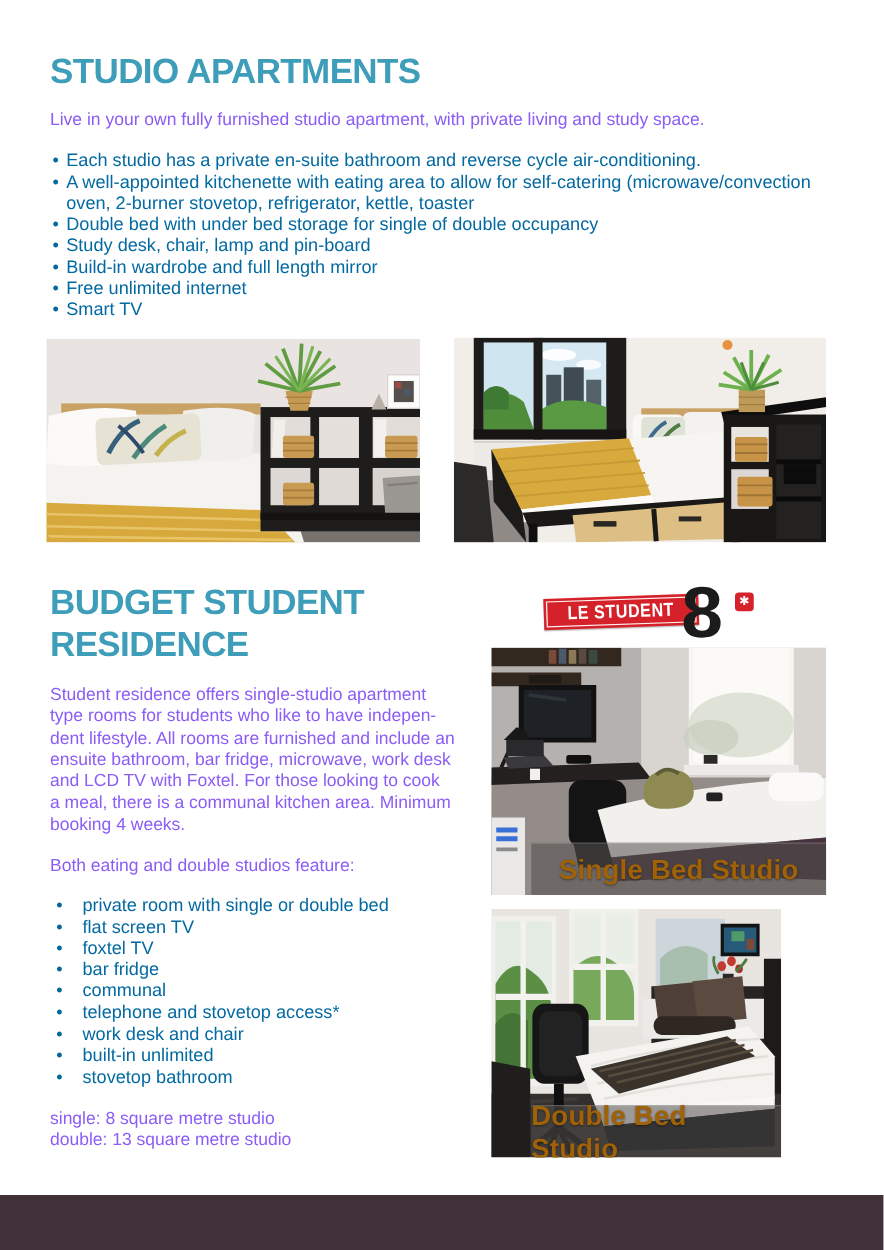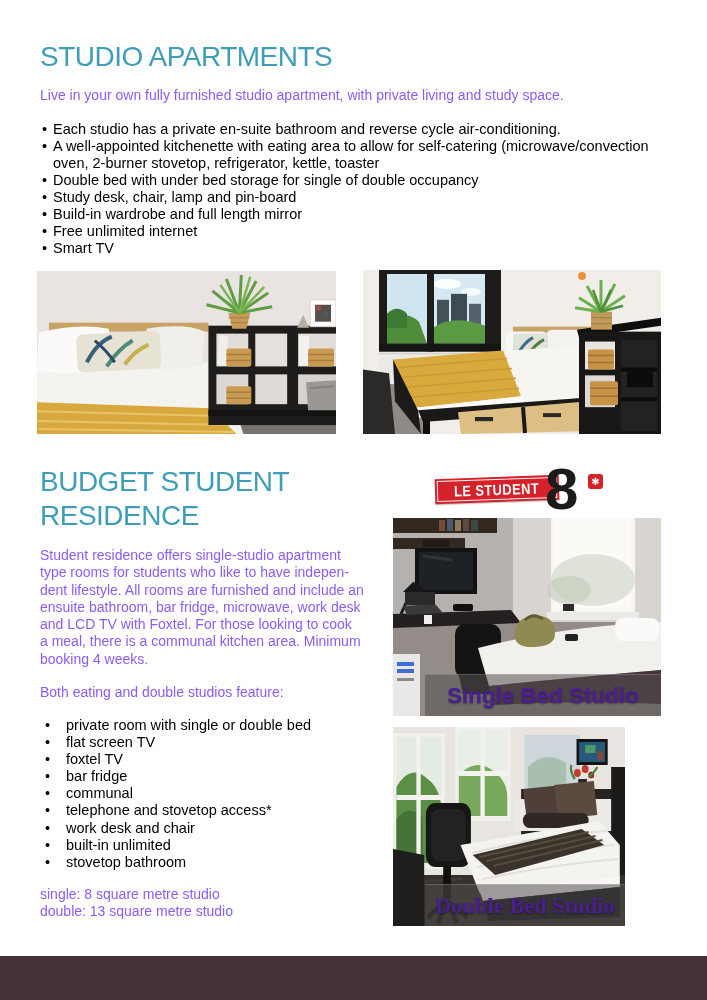--- a/index.html
+++ b/index.html
@@ -1,33 +1,33 @@
 <!DOCTYPE html>
 <html><head>
 <meta charset="utf-8">
 <style>
   html,body{margin:0;padding:0;background:#ffffff;}
   #page{position:relative;width:707px;height:1000px;background:#ffffff;overflow:hidden;
         font-family:"Liberation Sans",sans-serif;color:#5b5b5d;}
   .abs{position:absolute;}
-  .h1{font-size:28px;font-weight:400;color:#3e9db8;letter-spacing:-0.5px;line-height:34px;white-space:pre-line;}
+  .h1{font-size:28px;font-weight:700;color:#3e9db8;letter-spacing:-0.5px;line-height:34px;white-space:pre-line;}
   .body-text{font-size:14px;line-height:17.3px;color:#8b5cf6;}
   .preline{white-space:pre-line;}
   ul.blist{list-style:none;margin:0;padding:0;}
-  ul.blist li{position:relative;white-space:pre-line;font-size:14.5px;line-height:17px;color:#000000;}
+  ul.blist li{position:relative;white-space:pre-line;font-size:14.5px;line-height:17px;color:#0369a1;}
   ul.b1 li{padding-left:11px;}
   ul.b1 li::before{content:"\2022";position:absolute;left:0;top:0;}
   ul.b2 li{padding-left:24px;line-height:17.1px;}
   ul.b2 li::before{content:"\2022";position:absolute;left:3px;top:0;}
   .photo{position:absolute;overflow:hidden;}
   .photo svg{display:block;width:100%;height:100%;}
   .caption{position:absolute;left:0;right:0;bottom:0;height:41px;
            background:rgba(82,79,77,0.55);border-top:1px solid rgba(255,255,255,0.18);
            display:flex;align-items:center;justify-content:center;
-           color:#4c1d95;font-size:22px;font-weight:700;letter-spacing:0.2px;
+           color:#a16207;font-size:22px;font-weight:700;letter-spacing:0.2px;
            text-shadow:0 1px 2px rgba(0,0,0,0.45);margin-left:32px;}
   
   .logo{position:absolute;left:435px;top:466px;width:175px;height:52px;}
   .logo .banner{position:absolute;left:0;top:11px;width:124px;height:25px;background:#d5222a;
                 transform:rotate(-2deg);box-shadow:0 1px 1px rgba(0,0,0,0.25);}
   .logo .banner-inner{position:absolute;left:2px;top:2px;right:2px;bottom:2px;
                 border:1px solid rgba(255,255,255,0.95);display:flex;align-items:center;justify-content:center;}
   .logo .banner-text{color:#ffffff;font-weight:700;font-size:15px;letter-spacing:0.5px;
                 transform:scaleX(0.86);white-space:nowrap;}
   .logo .eight{position:absolute;left:110px;top:-6px;font-size:60px;font-weight:700;color:#1b1b1b;
@@ -315,21 +315,21 @@
       <g>
         <rect x="0" y="136" width="27" height="62" fill="#e9e8e6"></rect>
         <rect x="4" y="144" width="17" height="4" fill="#3a6fd8"></rect>
         <rect x="4" y="151" width="17" height="4" fill="#3a6fd8"></rect>
         <rect x="4" y="160" width="17" height="3" fill="#8a8a8a"></rect>
       </g>
     </svg>
     <div class="caption">Single Bed Studio</div>
   </div>
 
-  <div class="photo" style="left:393px;top:727px;width:232px;height:199px;font-family:Liberation Serif, serif;">
+  <div class="photo" style="left:393px;top:727px;width:232px;height:199px;">
     <svg viewBox="0 0 268 199" preserveAspectRatio="none">
       <rect width="268" height="199" fill="#e8e5e1"></rect>
       <g>
         <rect x="0" y="6" width="60" height="136" fill="#f2f0ec"></rect>
         <rect x="4" y="10" width="52" height="126" fill="#e3ebe2"></rect>
         <path d="M4,60 Q20,36 40,52 Q56,62 56,86 L56,136 L4,136 Z" fill="#5b8f46"></path>
         <path d="M4,92 Q18,76 34,90 L34,136 L4,136 Z" fill="#447536"></path>
         <rect x="27" y="10" width="5" height="126" fill="#f4f2ee"></rect>
         <rect x="4" y="68" width="52" height="5" fill="#f4f2ee"></rect>
       </g>

